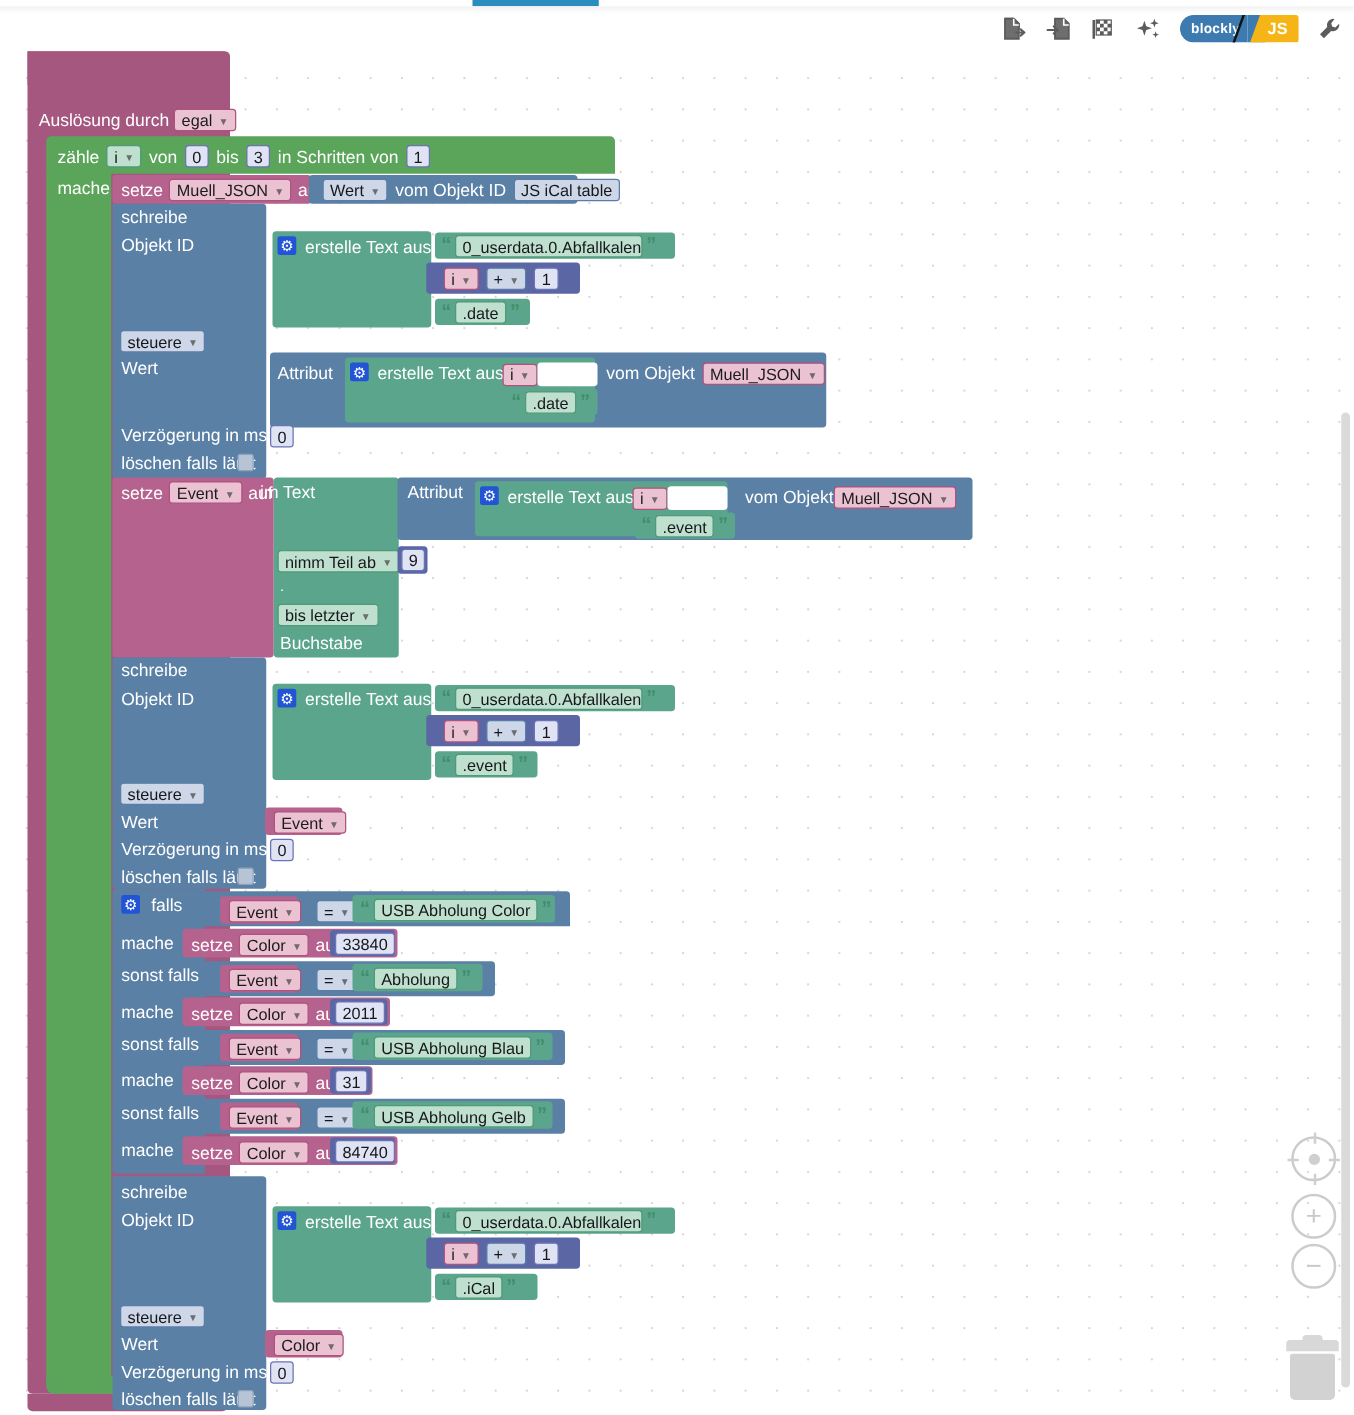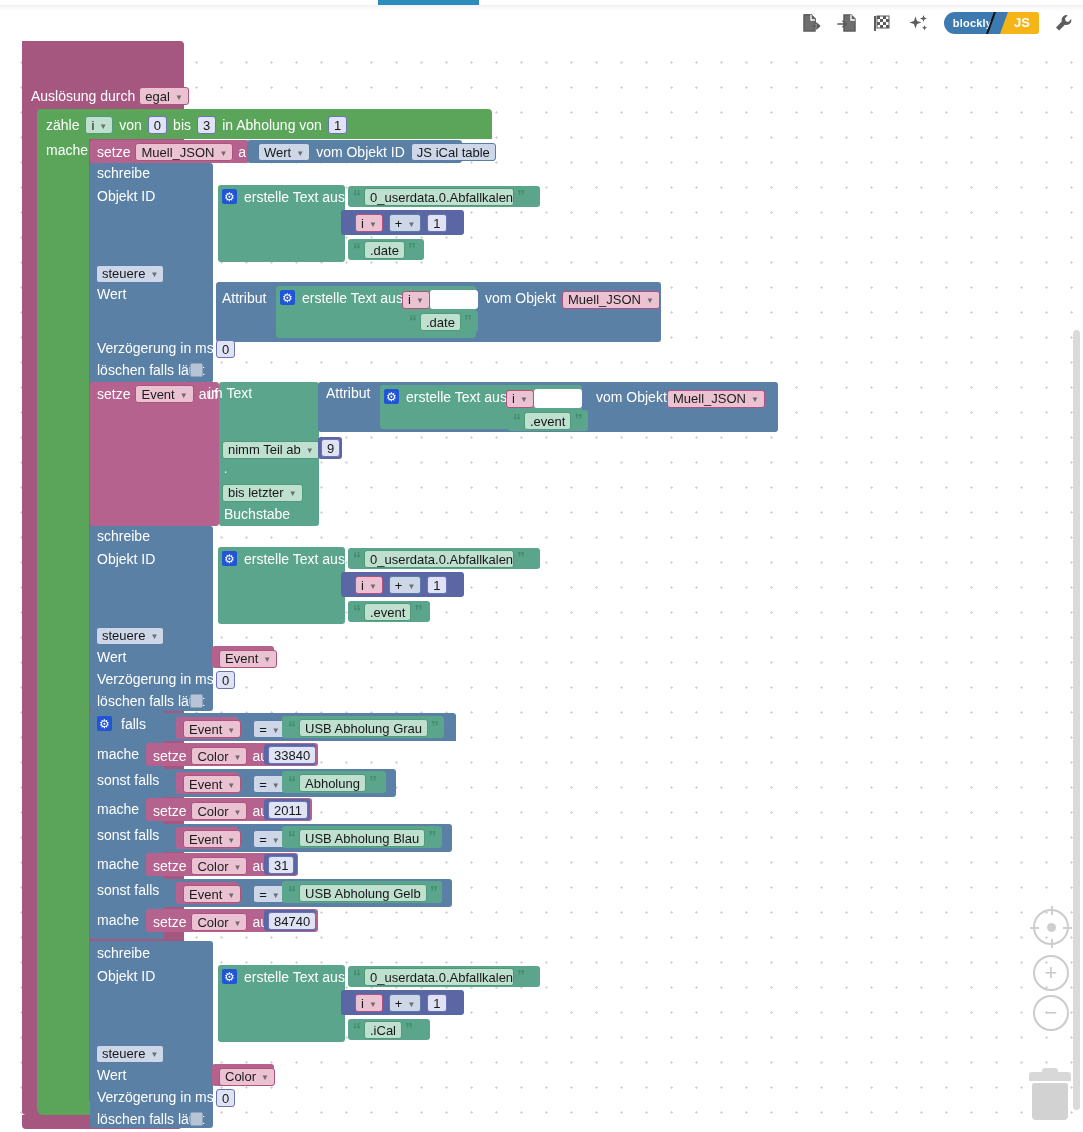--- a/index.html
+++ b/index.html
@@ -190,21 +190,21 @@
   <div class="blk" style="left:46px;top:75px;display:flex;align-items:center;gap:6px;">
     <span class="lbl">zähle</span>
     <span class="field fld-green">
       <span>i</span>
       <span class="caret caret-on-dark">▼</span>
     </span>
     <span class="lbl">von</span>
     <span class="field fld-num">0</span>
     <span class="lbl">bis</span>
     <span class="field fld-num">3</span>
-    <span class="lbl">in Abholung von</span>
+    <span class="lbl">in Schritten von</span>
     <span class="field fld-num">1</span>
   </div>
 
   <div class="blk lbl" style="left:46px;top:102px;">mache</div>
 
   <div class="blk c-pinkset" style="left:90px;top:99px;width:159px;height:23px;border-radius:3px;"></div>
   <div class="blk" style="left:97px;top:102px;display:flex;align-items:center;gap:5px;">
     <span class="lbl">setze</span>
     <span class="field fld-pink">
       <span>Muell_JSON</span>
@@ -433,21 +433,21 @@
       <span class="caret caret-on-dark">▼</span>
     </span>
     <span class="field fld-blue">
       <span>=</span>
       <span class="caret caret-on-dark">▼</span>
     </span>
   </div>
   <div class="blk c-teal" style="left:282px;top:675px;width:162px;height:22px;border-radius:3px;"></div>
   <div class="blk" style="left:288px;top:678px;display:flex;align-items:center;gap:3px;">
     <span class="quote">“</span>
-    <span class="field fld-green">USB Abholung Grau</span>
+    <span class="field fld-green">USB Abholung Color</span>
     <span class="quote">”</span>
   </div>
   <div class="blk lbl" style="left:97px;top:706px;">mache</div>
   <div class="blk c-pinkset" style="left:146px;top:702px;width:172px;height:23px;border-radius:3px;"></div>
   <div class="blk" style="left:153px;top:706px;display:flex;align-items:center;gap:5px;">
     <span class="lbl">setze</span>
     <span class="field fld-pink">
       <span>Color</span>
       <span class="caret caret-on-dark">▼</span>
     </span>

